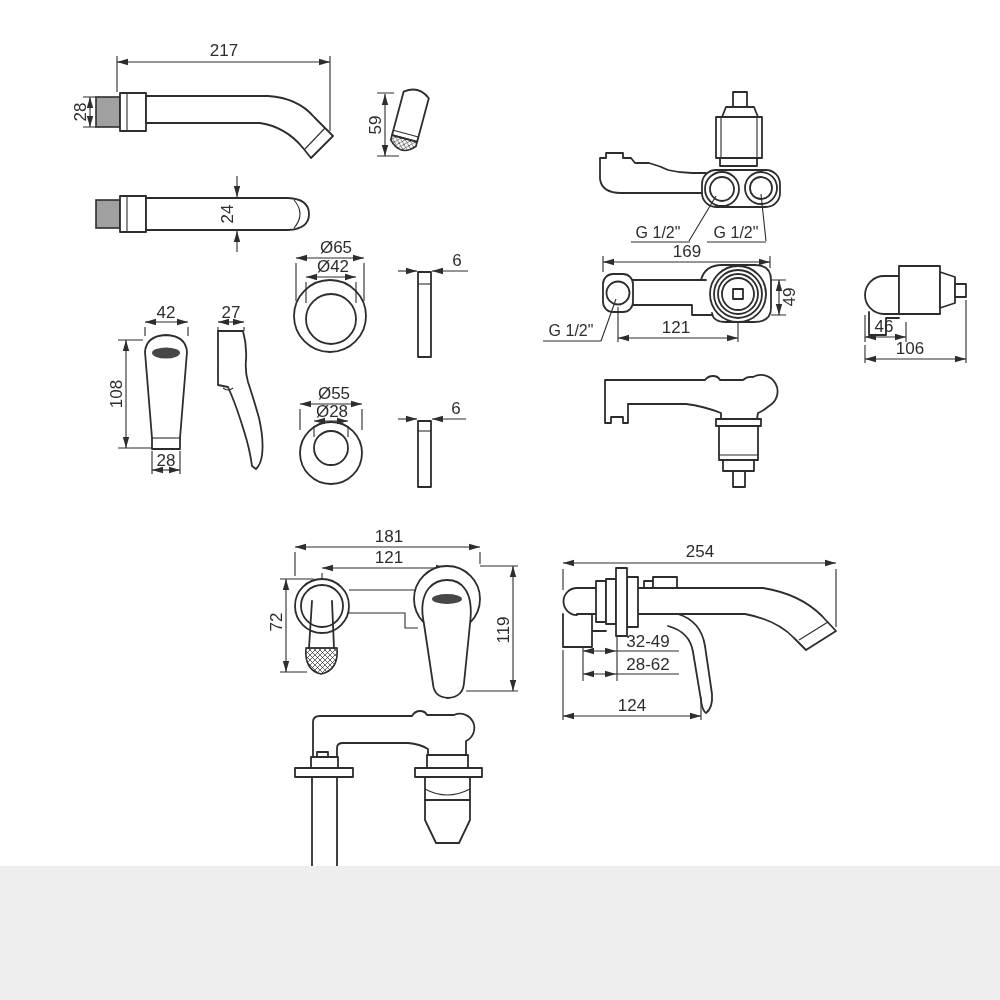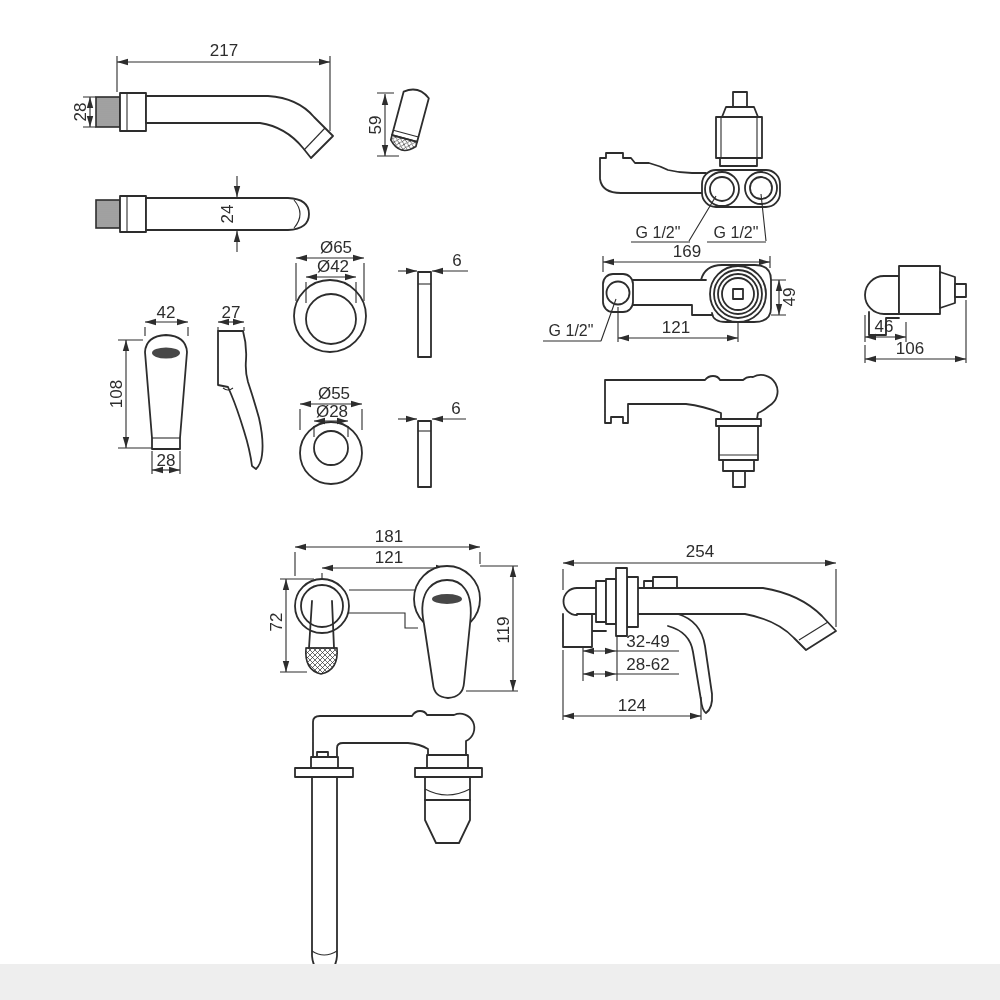--- a/index.html
+++ b/index.html
@@ -1,17 +1,17 @@
 <!DOCTYPE html>
 <html style="--line: #2d2d2d; --bg: #ffffff;"><head>
 <meta charset="utf-8">
 <style>
   :root { --line:#2d2d2d; --bg:#ffffff; }
   html,body { margin:0; padding:0; background:#eee; }
-  #stage { width:1000px; height:964px; background:var(--bg); position:relative; margin:0 auto; }
+  #stage { width:1000px; height:866px; background:var(--bg); position:relative; margin:0 auto; }
   svg { display:block; }
   .o  { fill:none; stroke:var(--line); stroke-width:1.8; stroke-linejoin:round; stroke-linecap:round; }
   .ow { fill:#ffffff; stroke:var(--line); stroke-width:1.8; stroke-linejoin:round; }
   .d  { fill:none; stroke:var(--line); stroke-width:1.1; }
   .t  { font-family:"Liberation Sans", sans-serif; font-size:17px; fill:var(--line); text-anchor:middle; }
   .ts { font-size:16px; }
   .logo { fill:var(--line); opacity:.88; stroke:none; }
   .hatchfill { fill:url(#hatch); stroke:var(--line); stroke-width:1.6; }
   .meshfill  { fill:url(#mesh);  stroke:var(--line); stroke-width:1.6; }
 </style>

